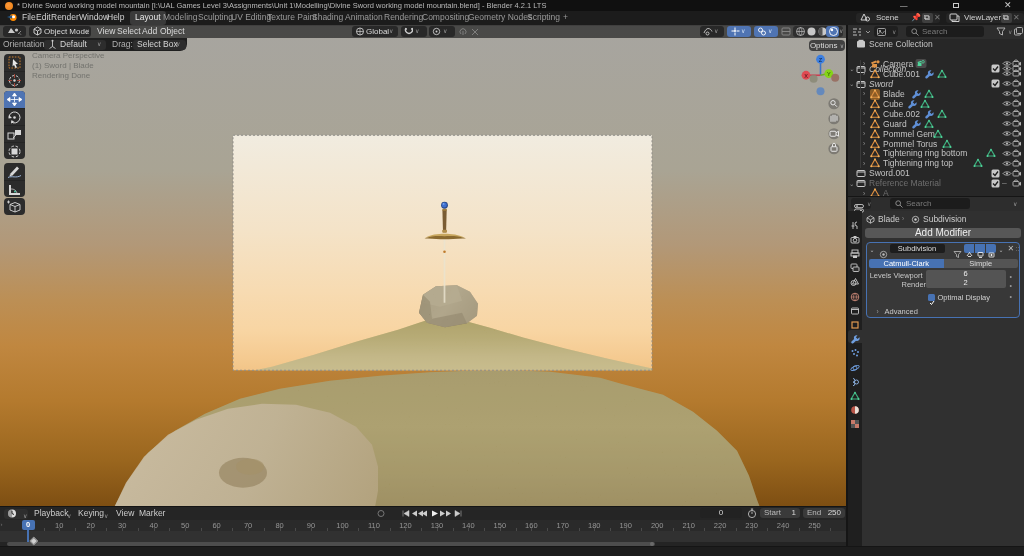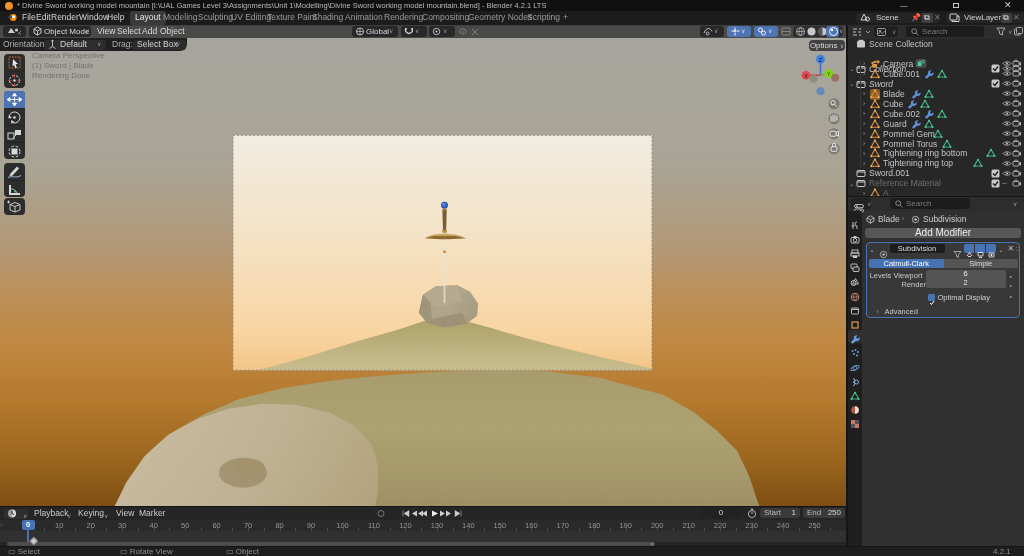--- a/index.html
+++ b/index.html
@@ -1036,24 +1036,18 @@
         <div style="position:absolute;left:7px;top:0.5px;width:648px;height:4px;background:#4d4d4d;border-radius:2px"></div>
         <div style="position:absolute;left:650px;top:0.5px;width:4px;height:4px;background:#6a6a6a;border-radius:2px"></div>
       </div>
   <div>
         <div style="position:absolute;left:21.5px;top:13px;width:13px;height:10px;background:#4772b3;border-radius:2px;color:#fff;font-size:7.5px;font-weight:bold;text-align:center;line-height:10px">0</div>
         <div style="position:absolute;left:27.3px;top:23px;width:1.5px;height:11.5px;background:#4772b3"></div>
         <div style="position:absolute;left:31px;top:31px;width:5.5px;height:5.5px;background:#cfcfcf;border:1px solid #888;transform:rotate(45deg)"></div>
       </div>
     </div>
 
-  <div class="abs" id="statusbar">
-    <span style="position:absolute;left:8px">▭ Select</span>
-    <span style="position:absolute;left:120px">▭ Rotate View</span>
-    <span style="position:absolute;left:226px">▭ Object</span>
-    <span style="position:absolute;left:993px">4.2.1</span>
-  </div>
 
   <div class="vdiv" style="left:846px;top:24.5px;width:2px;height:522px"></div>
   <div class="vdiv" style="left:848px;top:195.5px;width:176px;height:1px"></div>
   <div class="vdiv" style="left:0;top:506px;width:846px;height:1px"></div>
   <div class="vdiv" style="left:0;top:545.8px;width:1024px;height:1px"></div>
 </div>
 
 </body></html>

